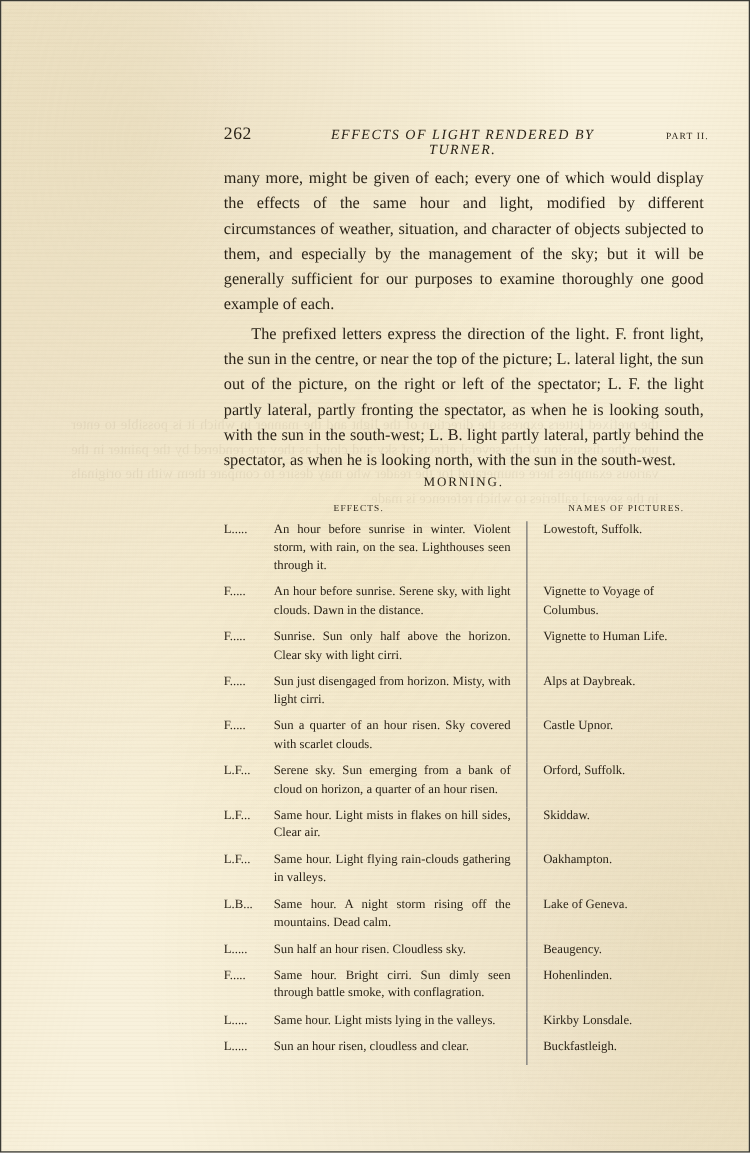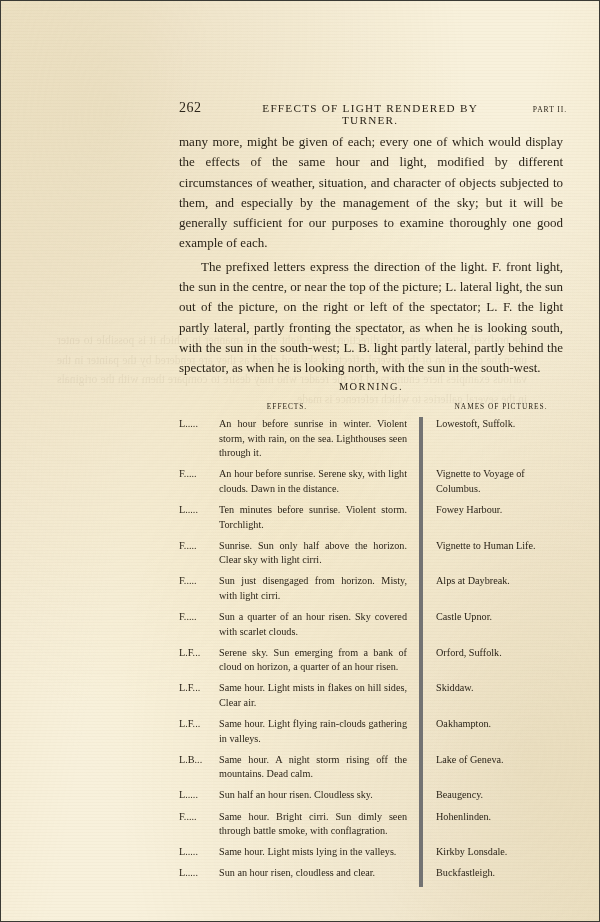--- a/index.html
+++ b/index.html
@@ -80,20 +80,21 @@
     font-size: 14px;
     letter-spacing: 0.5px;
   }
   .runhead-title {
     flex: 1;
     text-align: center;
     font-size: 11.2px;
     letter-spacing: 1.25px;
     text-transform: uppercase;
     padding-left: 6px;
+    font-style: italic;
   }
   .runhead-part {
     font-size: 7.6px;
     letter-spacing: 0.9px;
     text-transform: uppercase;
   }
 
   
   .body-block {
     position: absolute;
@@ -149,21 +150,21 @@
   th.h-name   { text-align: center; padding-left: 18px; }
 
   td.effect, td.name {
     vertical-align: top;
     font-size: 10.2px;
     line-height: 14.6px;
     padding: 0 0 6.5px 0;
   }
   td.effect {
     padding-right: 12px;
-    border-right: 4px solid #737373;
+    border-right: 1px solid #737373;
     text-align: justify;
     text-align-last: left;
     font-family: Liberation Serif, serif;
   }
   td.name {
     padding-left: 13px;
     text-align: left;
   }
   
   .effect-text {
@@ -226,26 +227,20 @@
               <td class="name">Lowestoft, Suffolk.</td>
             </tr>
             <tr>
               <td class="effect">
                 <span class="effect-text"><span class="prefix">F.....</span><span>An hour before sunrise. Serene sky, with light clouds. Dawn in the distance.</span></span>
               </td>
               <td class="name">Vignette to Voyage of Columbus.</td>
             </tr>
             <tr>
               <td class="effect">
-                <span class="effect-text"><span class="prefix">L.....</span><span>Ten minutes before sunrise. Violent storm. Torchlight.</span></span>
-              </td>
-              <td class="name">Fowey Harbour.</td>
-            </tr>
-            <tr>
-              <td class="effect">
                 <span class="effect-text"><span class="prefix">F.....</span><span>Sunrise. Sun only half above the horizon. Clear sky with light cirri.</span></span>
               </td>
               <td class="name">Vignette to Human Life.</td>
             </tr>
             <tr>
               <td class="effect">
                 <span class="effect-text"><span class="prefix">F.....</span><span>Sun just disengaged from horizon. Misty, with light cirri.</span></span>
               </td>
               <td class="name">Alps at Daybreak.</td>
             </tr>

